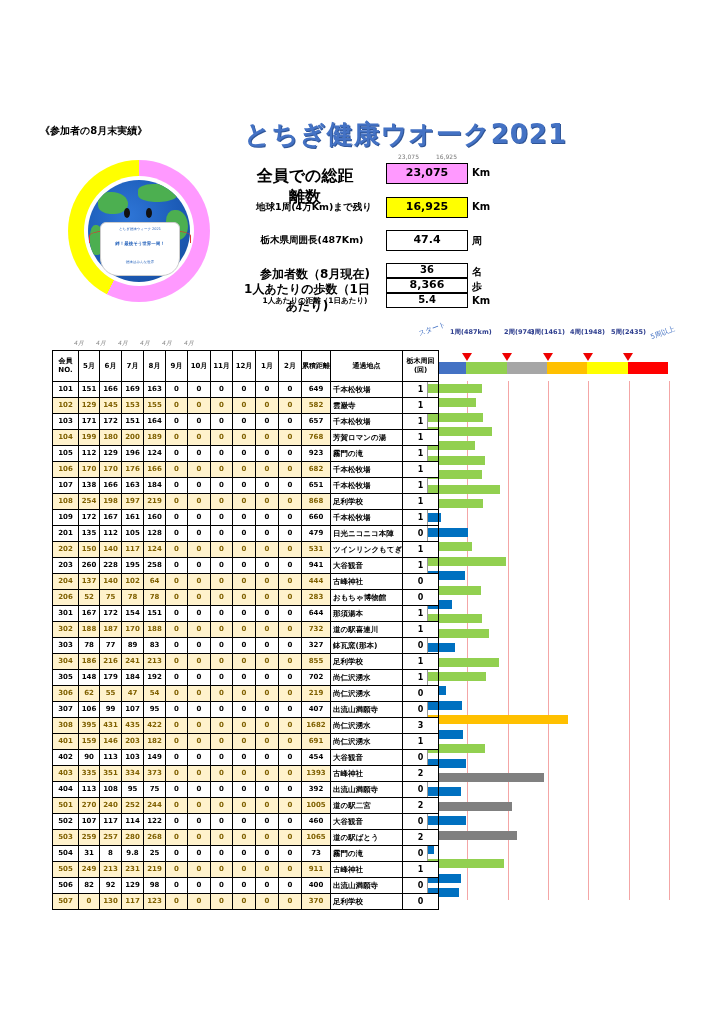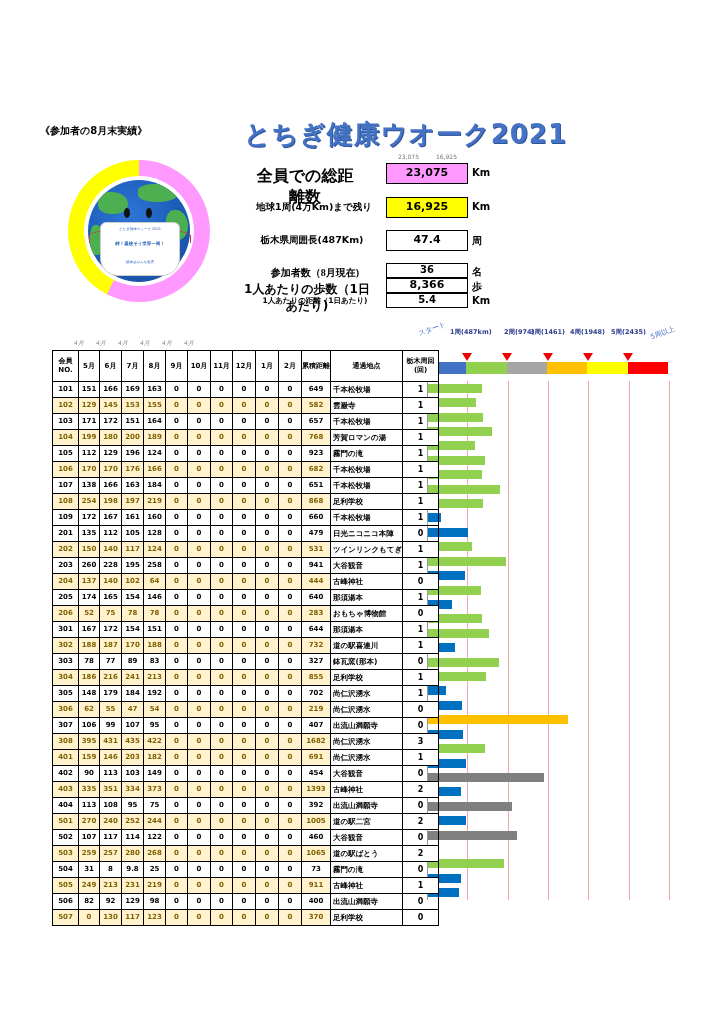--- a/index.html
+++ b/index.html
@@ -67,21 +67,21 @@
 <div class="abs stat-unit" style="left:472px;top:167px;">Km</div>
 
 <div class="abs stat-label" style="left:252px;top:201px;width:124px;text-align:center;">地球1周(4万Km)まで残り</div>
 <div class="abs stat-box" style="left:386px;top:197px;width:82px;height:21px;line-height:18px;font-size:11px;background:#ffff00;">16,925</div>
 <div class="abs stat-unit" style="left:472px;top:201px;">Km</div>
 
 <div class="abs stat-label" style="left:254px;top:234px;width:116px;text-align:center;">栃木県周囲長(487Km)</div>
 <div class="abs stat-box" style="left:386px;top:230px;width:82px;height:21px;line-height:18px;font-size:11px;background:#fff;">47.4</div>
 <div class="abs stat-unit" style="left:472px;top:234px;">周</div>
 
-<div class="abs stat-label" style="left:252px;top:266px;width:126px;text-align:center;font-size:10px;font-family:Liberation Serif, serif;">参加者数（8月現在)</div>
+<div class="abs stat-label" style="left:252px;top:266px;width:126px;text-align:center;font-size:12px;">参加者数（8月現在)</div>
 <div class="abs stat-box" style="left:386px;top:263px;width:82px;height:15px;line-height:12px;font-size:10px;background:#fff;">36</div>
 <div class="abs stat-unit" style="left:472px;top:265px;">名</div>
 
 <div class="abs stat-label" style="left:244px;top:281px;width:126px;text-align:center;font-size:12px;">1人あたりの歩数（1日あたり)</div>
 <div class="abs stat-box" style="left:386px;top:278px;width:82px;height:15px;line-height:12px;font-size:11px;background:#fff;">8,366</div>
 <div class="abs stat-unit" style="left:472px;top:280px;">歩</div>
 
 <div class="abs stat-label" style="left:252px;top:296px;width:126px;text-align:center;font-size:7.5px;">1人あたりの距離（1日あたり)</div>
 <div class="abs stat-box" style="left:386px;top:293px;width:82px;height:15px;line-height:12px;font-size:10px;background:#fff;">5.4</div>
 <div class="abs stat-unit" style="left:472px;top:295px;">Km</div>
@@ -400,36 +400,20 @@
         <td>0</td>
         <td>0</td>
         <td>0</td>
         <td>0</td>
         <td>0</td>
         <td>0</td>
         <td>444</td>
         <td class="place">古峰神社</td>
         <td class="laps">0</td>
       </tr>
-      <tr>
-        <td>205</td>
-        <td>174</td>
-        <td>165</td>
-        <td>154</td>
-        <td>146</td>
-        <td>0</td>
-        <td>0</td>
-        <td>0</td>
-        <td>0</td>
-        <td>0</td>
-        <td>0</td>
-        <td>640</td>
-        <td class="place">那須湯本</td>
-        <td class="laps">1</td>
-      </tr>
       <tr class="alt">
         <td>206</td>
         <td>52</td>
         <td>75</td>
         <td>78</td>
         <td>78</td>
         <td>0</td>
         <td>0</td>
         <td>0</td>
         <td>0</td>

